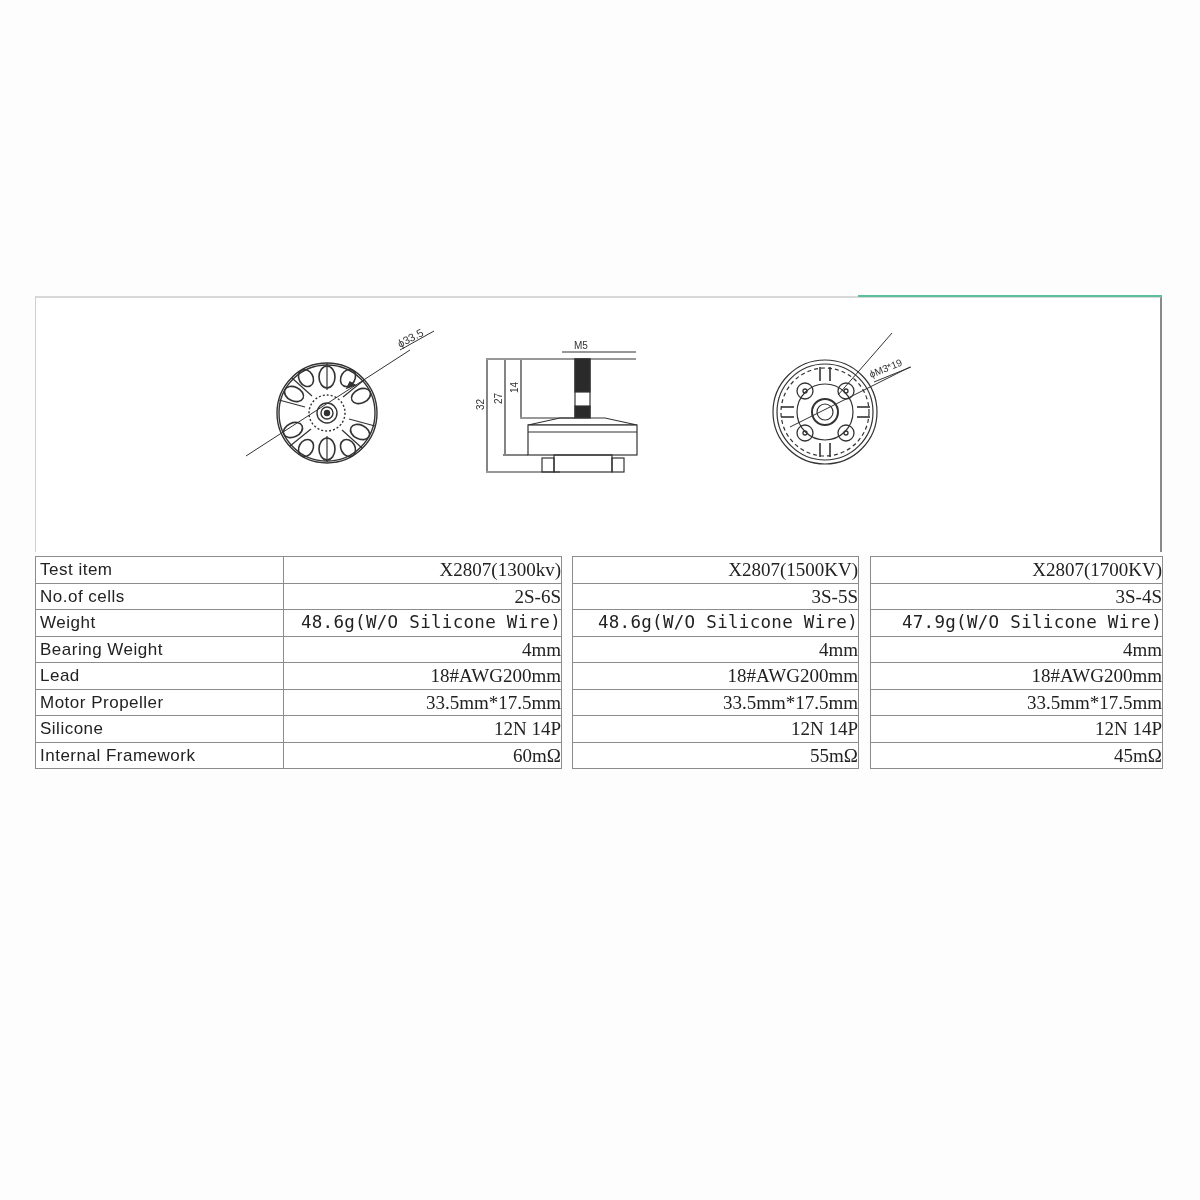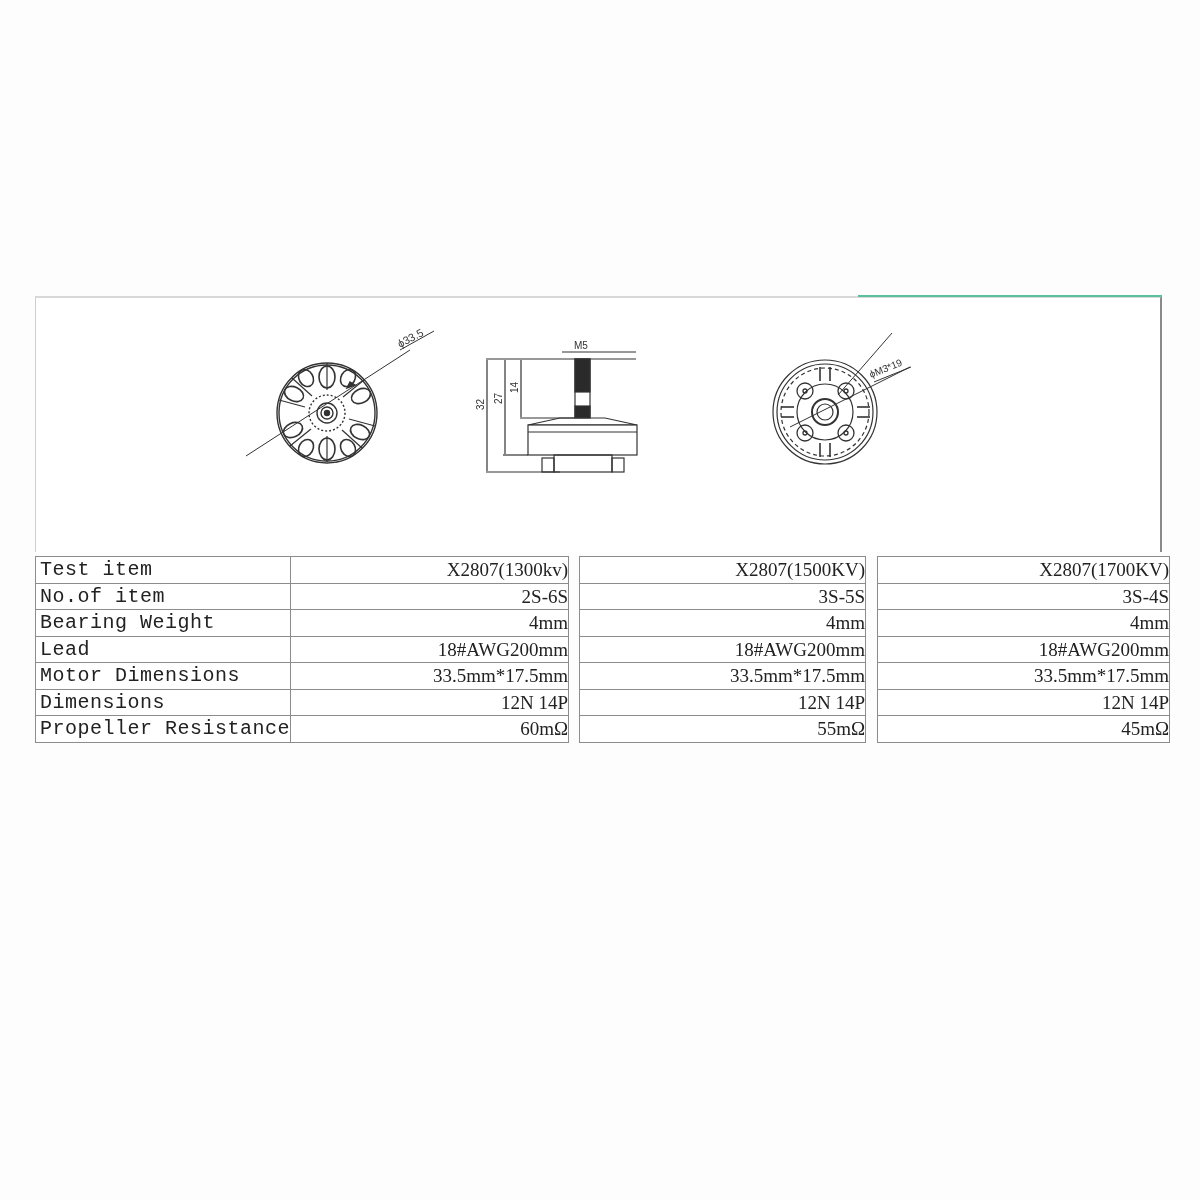--- a/index.html
+++ b/index.html
@@ -5,21 +5,21 @@
   html, body { margin:0; padding:0; }
   body { width:1200px; height:1200px; background:#fdfdfd; position:relative; overflow:hidden;
          font-family:"DejaVu Serif","Liberation Serif", serif; color:#222; }
   .drawing-box { position:absolute; left:35px; top:296px; width:1127px; height:256px;
                  background:#fff; border-left:1px solid #cfcfcf; border-top:2px solid #d8d8d8; border-right:2px solid #8a8a8a; box-sizing:border-box; }
   .teal-edge { position:absolute; left:858px; top:295px; width:304px; height:2px; background:#5bbf9c; }
   .drawing-svg { position:absolute; left:0; top:0; }
   .spec-table { position:absolute; left:35px; top:556px; border-collapse:collapse; table-layout:fixed; }
   .spec-table td { height:25.5px; padding:0; border:1.5px solid #8c8c8c; font-size:19px; line-height:25px;
                    white-space:nowrap; overflow:hidden; background:#fff; }
-  .spec-table td.label { font-family:Liberation Mono, monospace; font-size:20px; padding-left:4px; text-align:left; letter-spacing:0.5px; }
+  .spec-table td.label { font-family:Liberation Sans, sans-serif; font-size:17px; padding-left:4px; text-align:left; letter-spacing:0.5px; }
   .spec-table td.val { text-align:right; font-family:"Liberation Serif","DejaVu Serif", serif; font-size:19px; }
   .spec-table td.gap { border-top:none; border-bottom:none; background:#fdfdfd; }
   .spec-table td.val.mono { font-family:"DejaVu Sans Mono","Liberation Mono", monospace; font-size:17.5px; letter-spacing:0.3px; }
   .dim-text { font-family:"Liberation Sans","DejaVu Sans", sans-serif; fill:#333; }
 </style>
 </head>
 <body>
 
 <div class="drawing-box"></div>
 <div class="teal-edge"></div>
@@ -140,61 +140,69 @@
   <tbody>
     <tr>
       <td class="label">Test item</td>
       <td class="val">X2807(1300kv)</td>
         <td class="gap"></td>
       <td class="val">X2807(1500KV)</td>
         <td class="gap"></td>
       <td class="val">X2807(1700KV)</td>
     </tr>
     <tr>
-      <td class="label">No.of item</td>
+      <td class="label">No.of cells</td>
       <td class="val">2S-6S</td>
         <td class="gap"></td>
       <td class="val">3S-5S</td>
         <td class="gap"></td>
       <td class="val">3S-4S</td>
+    </tr>
+    <tr>
+      <td class="label">Weight</td>
+      <td class="val mono">48.6g(W/O Silicone Wire)</td>
+        <td class="gap"></td>
+      <td class="val mono">48.6g(W/O Silicone Wire)</td>
+        <td class="gap"></td>
+      <td class="val mono">47.9g(W/O Silicone Wire)</td>
     </tr>
     <tr>
       <td class="label">Bearing Weight</td>
       <td class="val">4mm</td>
         <td class="gap"></td>
       <td class="val">4mm</td>
         <td class="gap"></td>
       <td class="val">4mm</td>
     </tr>
     <tr>
       <td class="label">Lead</td>
       <td class="val">18#AWG200mm</td>
         <td class="gap"></td>
       <td class="val">18#AWG200mm</td>
         <td class="gap"></td>
       <td class="val">18#AWG200mm</td>
     </tr>
     <tr>
-      <td class="label">Motor Dimensions</td>
+      <td class="label">Motor Propeller</td>
       <td class="val">33.5mm*17.5mm</td>
         <td class="gap"></td>
       <td class="val">33.5mm*17.5mm</td>
         <td class="gap"></td>
       <td class="val">33.5mm*17.5mm</td>
     </tr>
     <tr>
-      <td class="label">Dimensions</td>
+      <td class="label">Silicone</td>
       <td class="val">12N 14P</td>
         <td class="gap"></td>
       <td class="val">12N 14P</td>
         <td class="gap"></td>
       <td class="val">12N 14P</td>
     </tr>
     <tr>
-      <td class="label">Propeller Resistance</td>
+      <td class="label">Internal Framework</td>
       <td class="val">60mΩ</td>
         <td class="gap"></td>
       <td class="val">55mΩ</td>
         <td class="gap"></td>
       <td class="val">45mΩ</td>
     </tr>
   </tbody>
 </table>
 
 </body></html>

